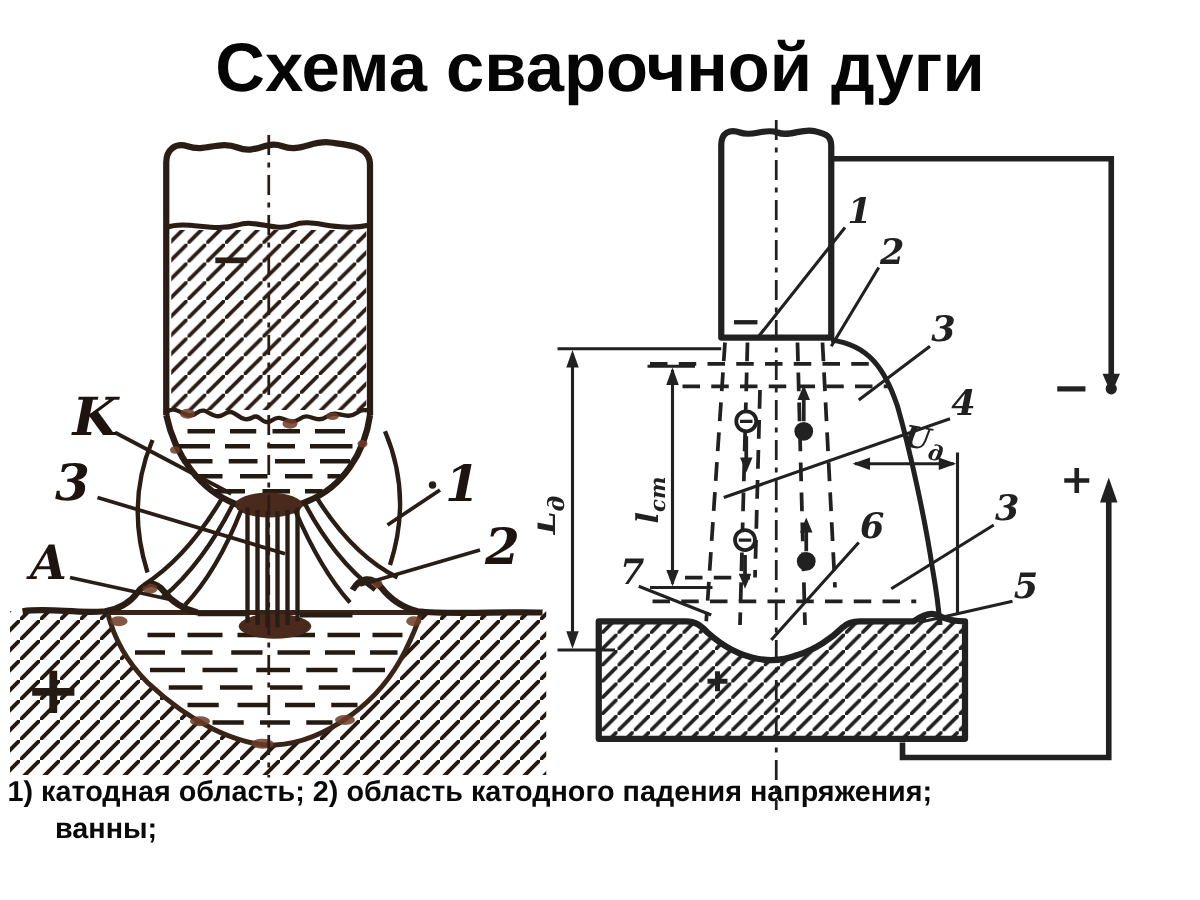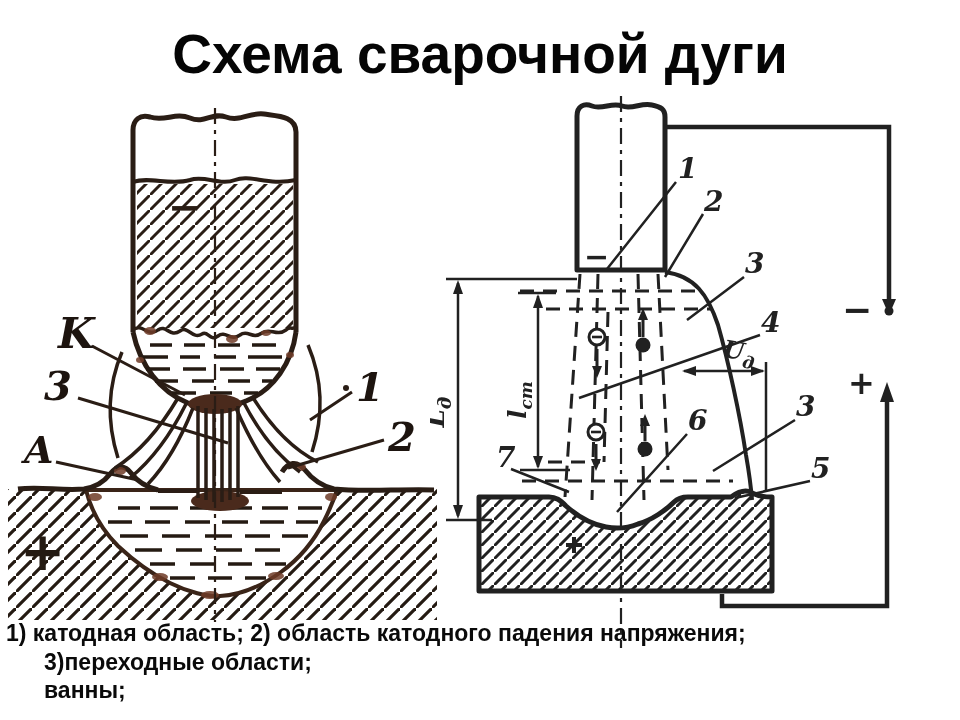--- a/index.html
+++ b/index.html
@@ -206,15 +206,14 @@
     <text class="hand" x="761" y="332" font-size="28" fill="#212121">4</text>
     <text class="hand" x="796" y="416" font-size="28" fill="#212121">3</text>
     <text class="hand" x="811" y="478" font-size="28" fill="#212121">5</text>
     <text class="hand" x="688" y="430" font-size="28" fill="#212121">6</text>
     <text class="hand" x="496" y="467" font-size="28" fill="#212121">7</text>
   </g>
 </svg>
 
 <div class="caption">
   <div>1)  катодная область; 2) область катодного падения напряжения;</div>
-  <div class="cap-indent">3)переходные области;</div>
   <div class="cap-indent">ванны;</div>
 </div>
 
 </body></html>

